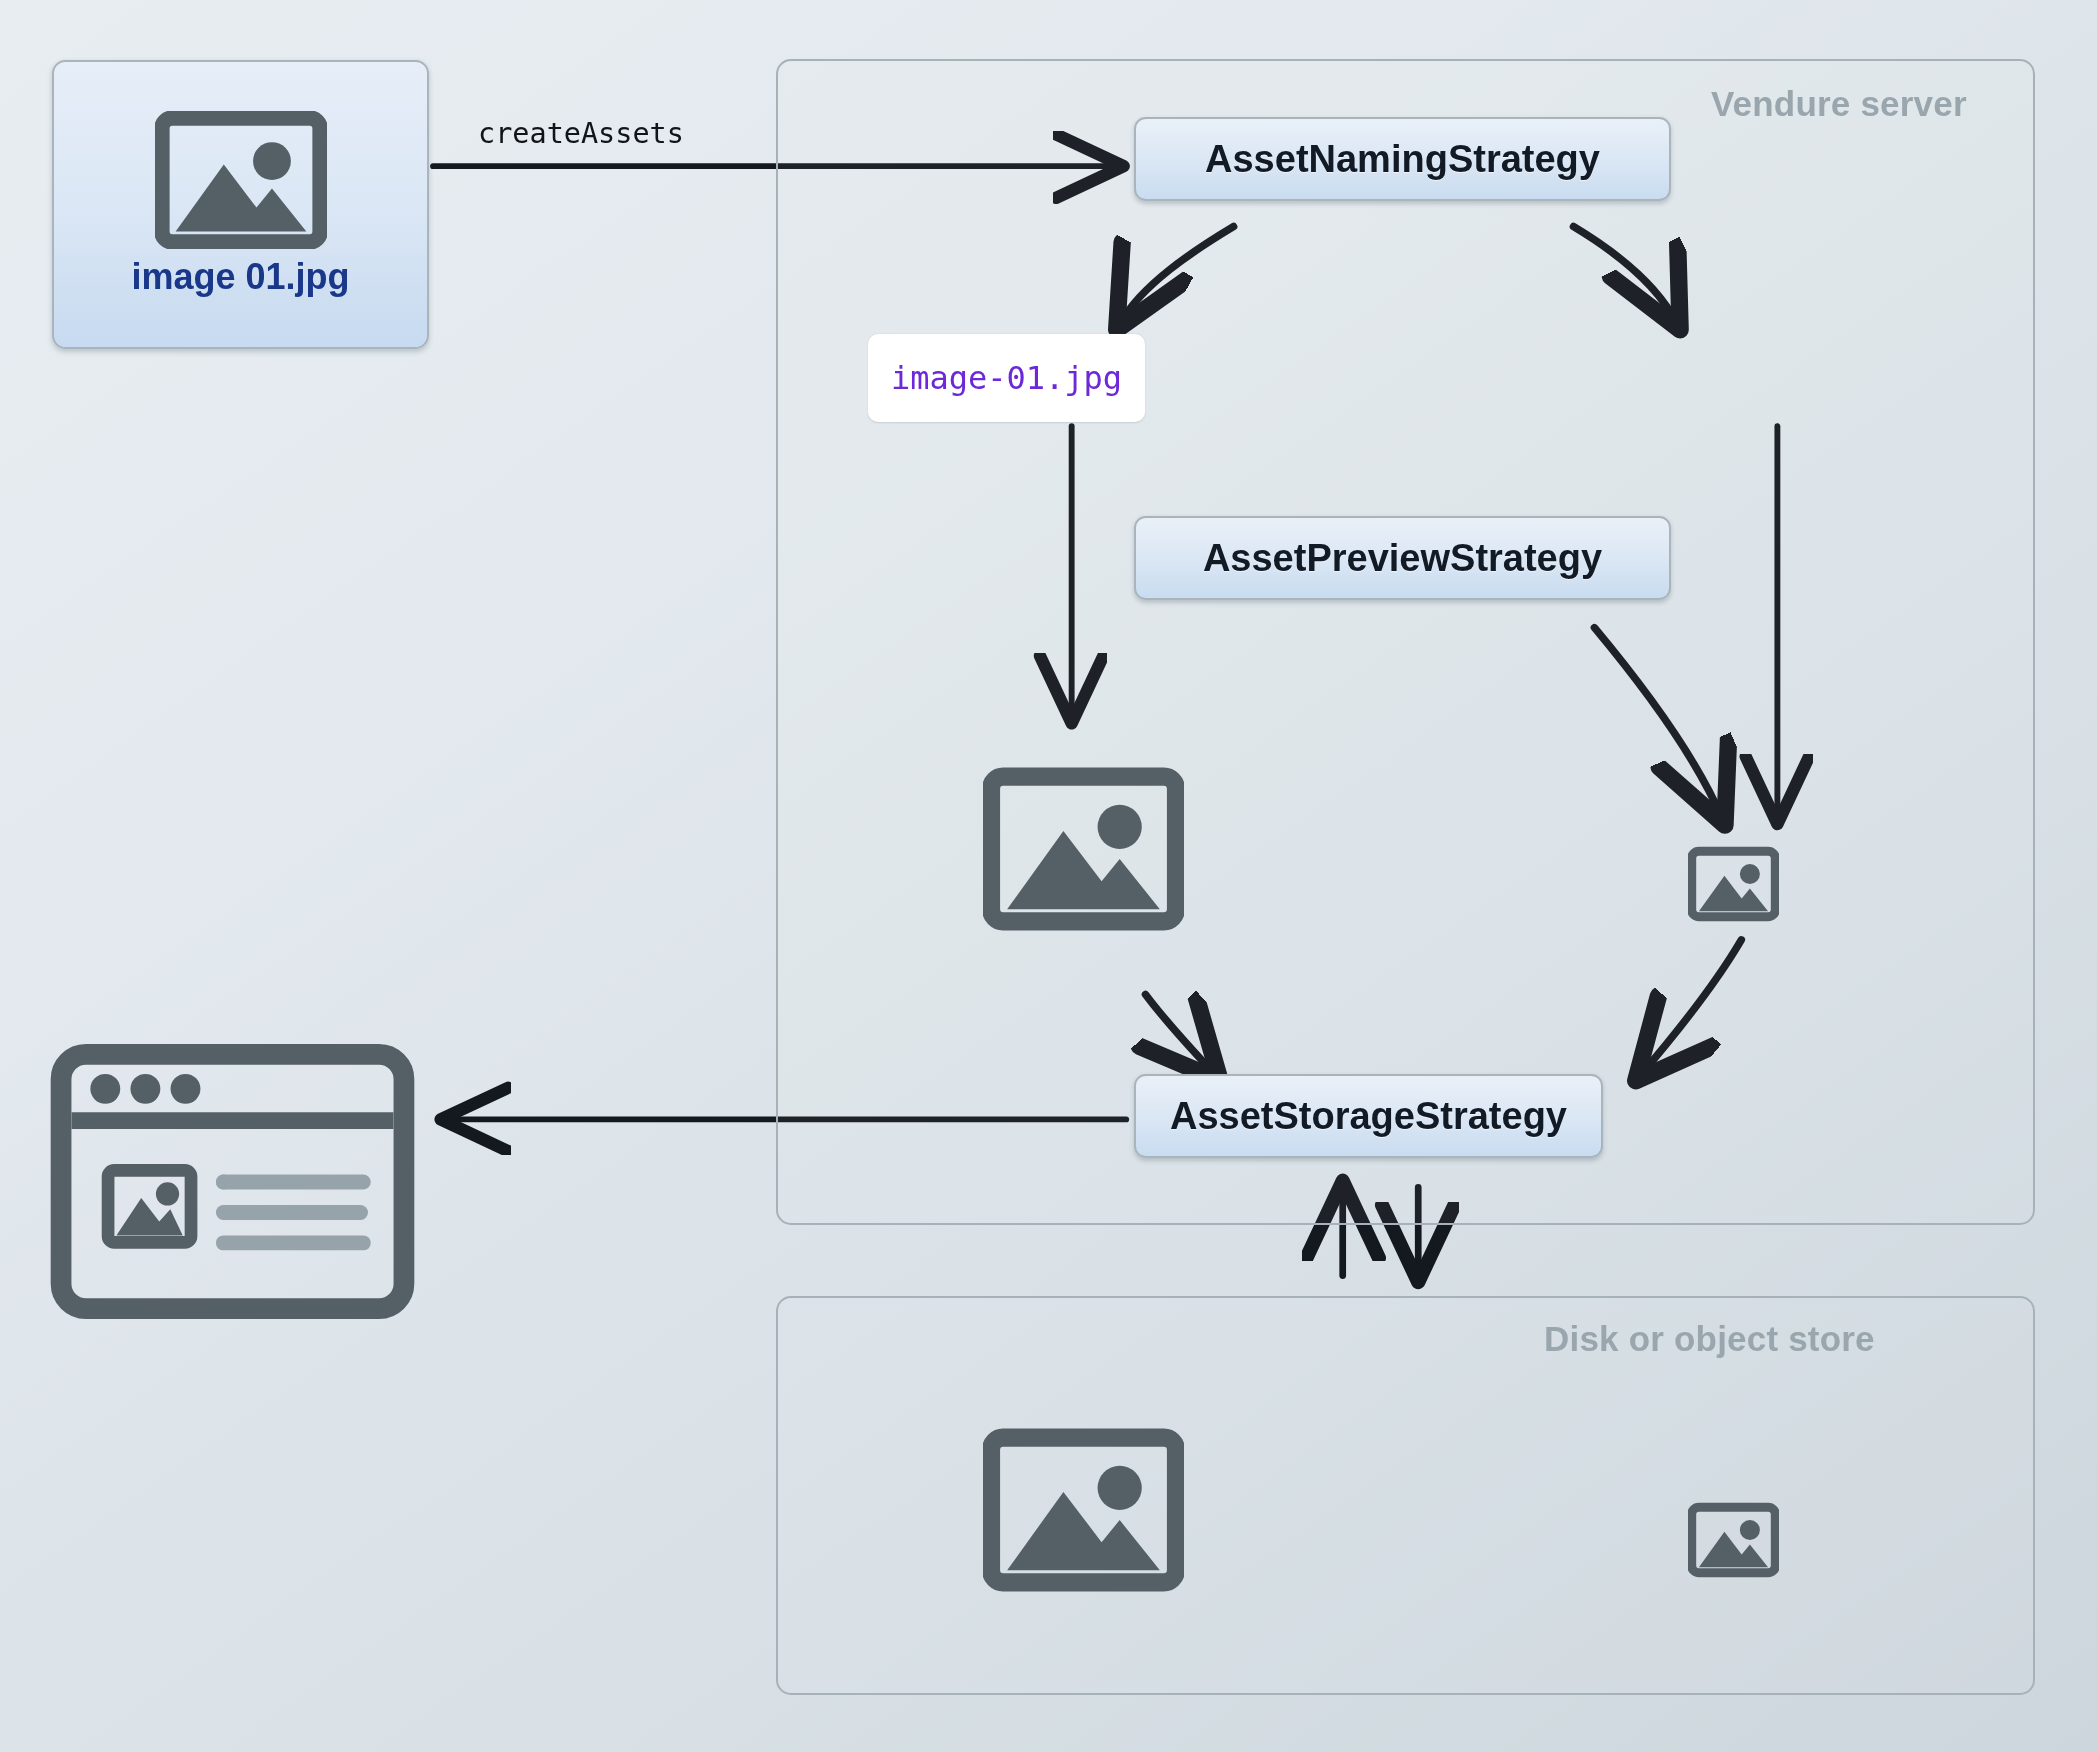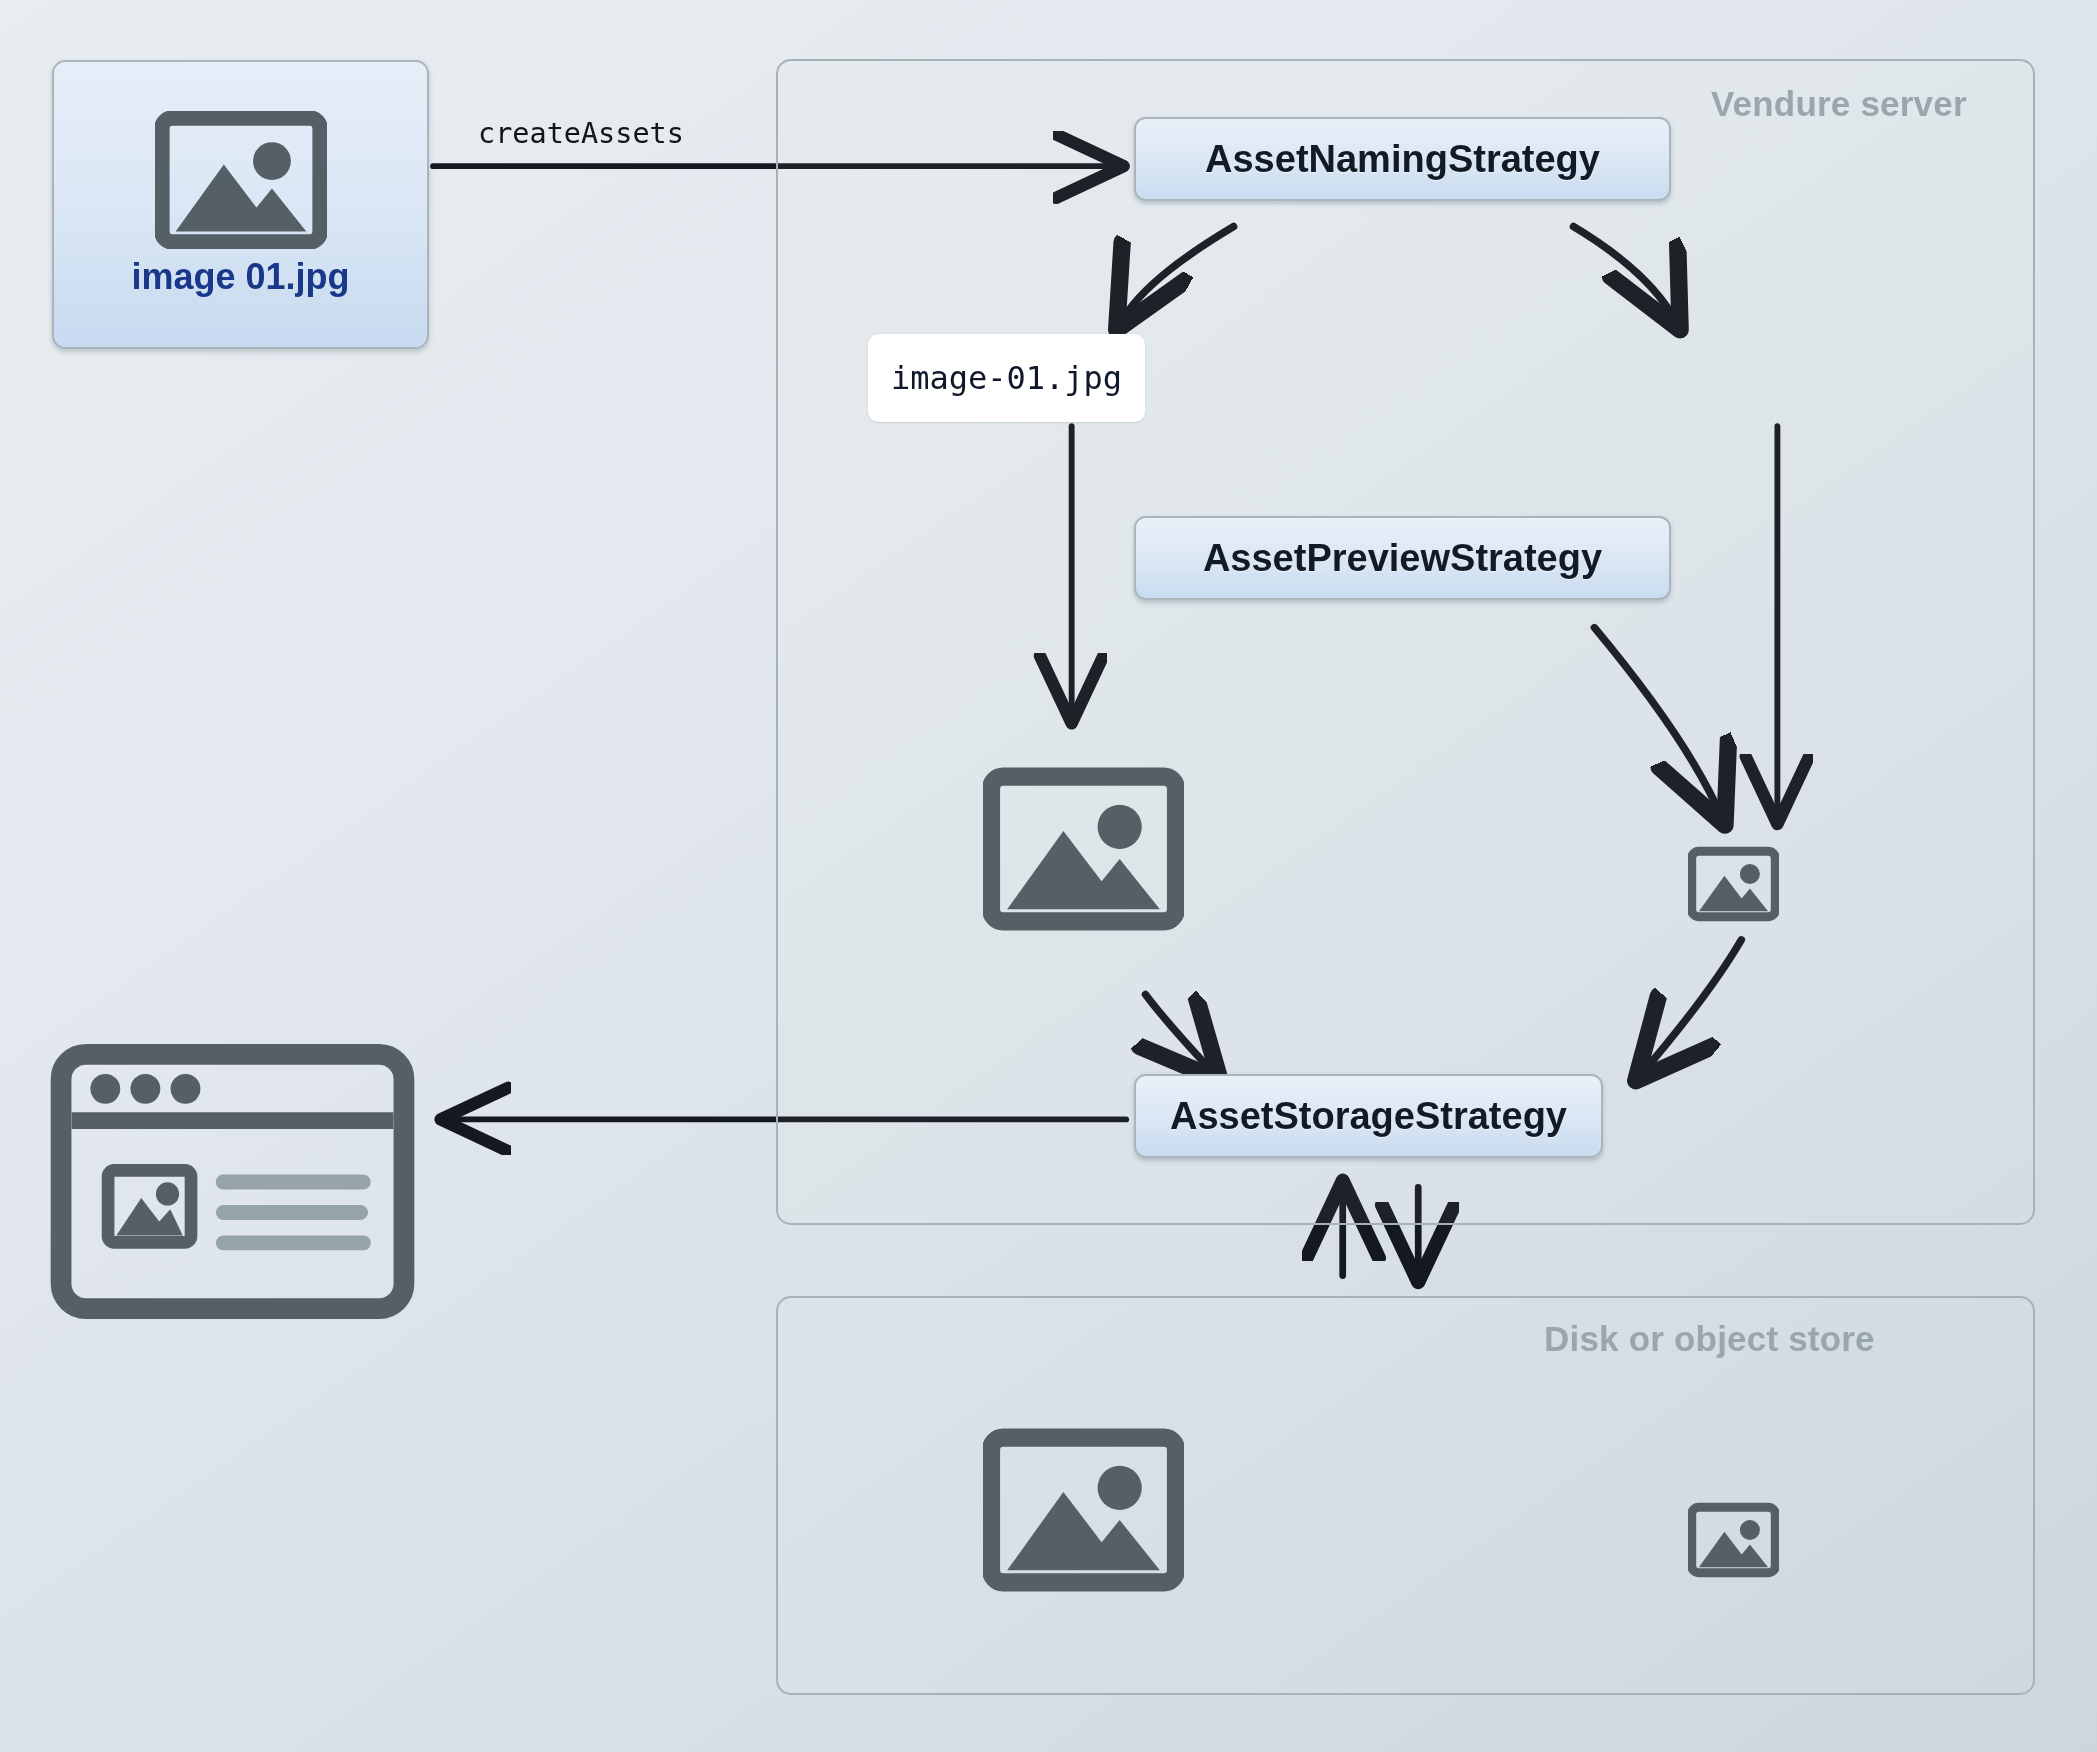--- a/index.html
+++ b/index.html
@@ -74,21 +74,21 @@
 
   
   .chip {
     position: absolute;
     box-sizing: border-box;
     background: #ffffff;
     border-radius: 10px;
     display: flex;
     align-items: center;
     justify-content: center;
-    color: #0f172a;
+    color: #6d28d9;
     font-family: "DejaVu Sans Mono", "Liberation Mono", monospace;
     font-size: 32px;
     white-space: nowrap;
     box-shadow: 0 0.8px 1.7px rgba(110,125,135,0.25);
   }
 
   
   .icon-holder { position: absolute; }
   .icon-holder svg { display: block; width: 100%; height: 100%; }
 

